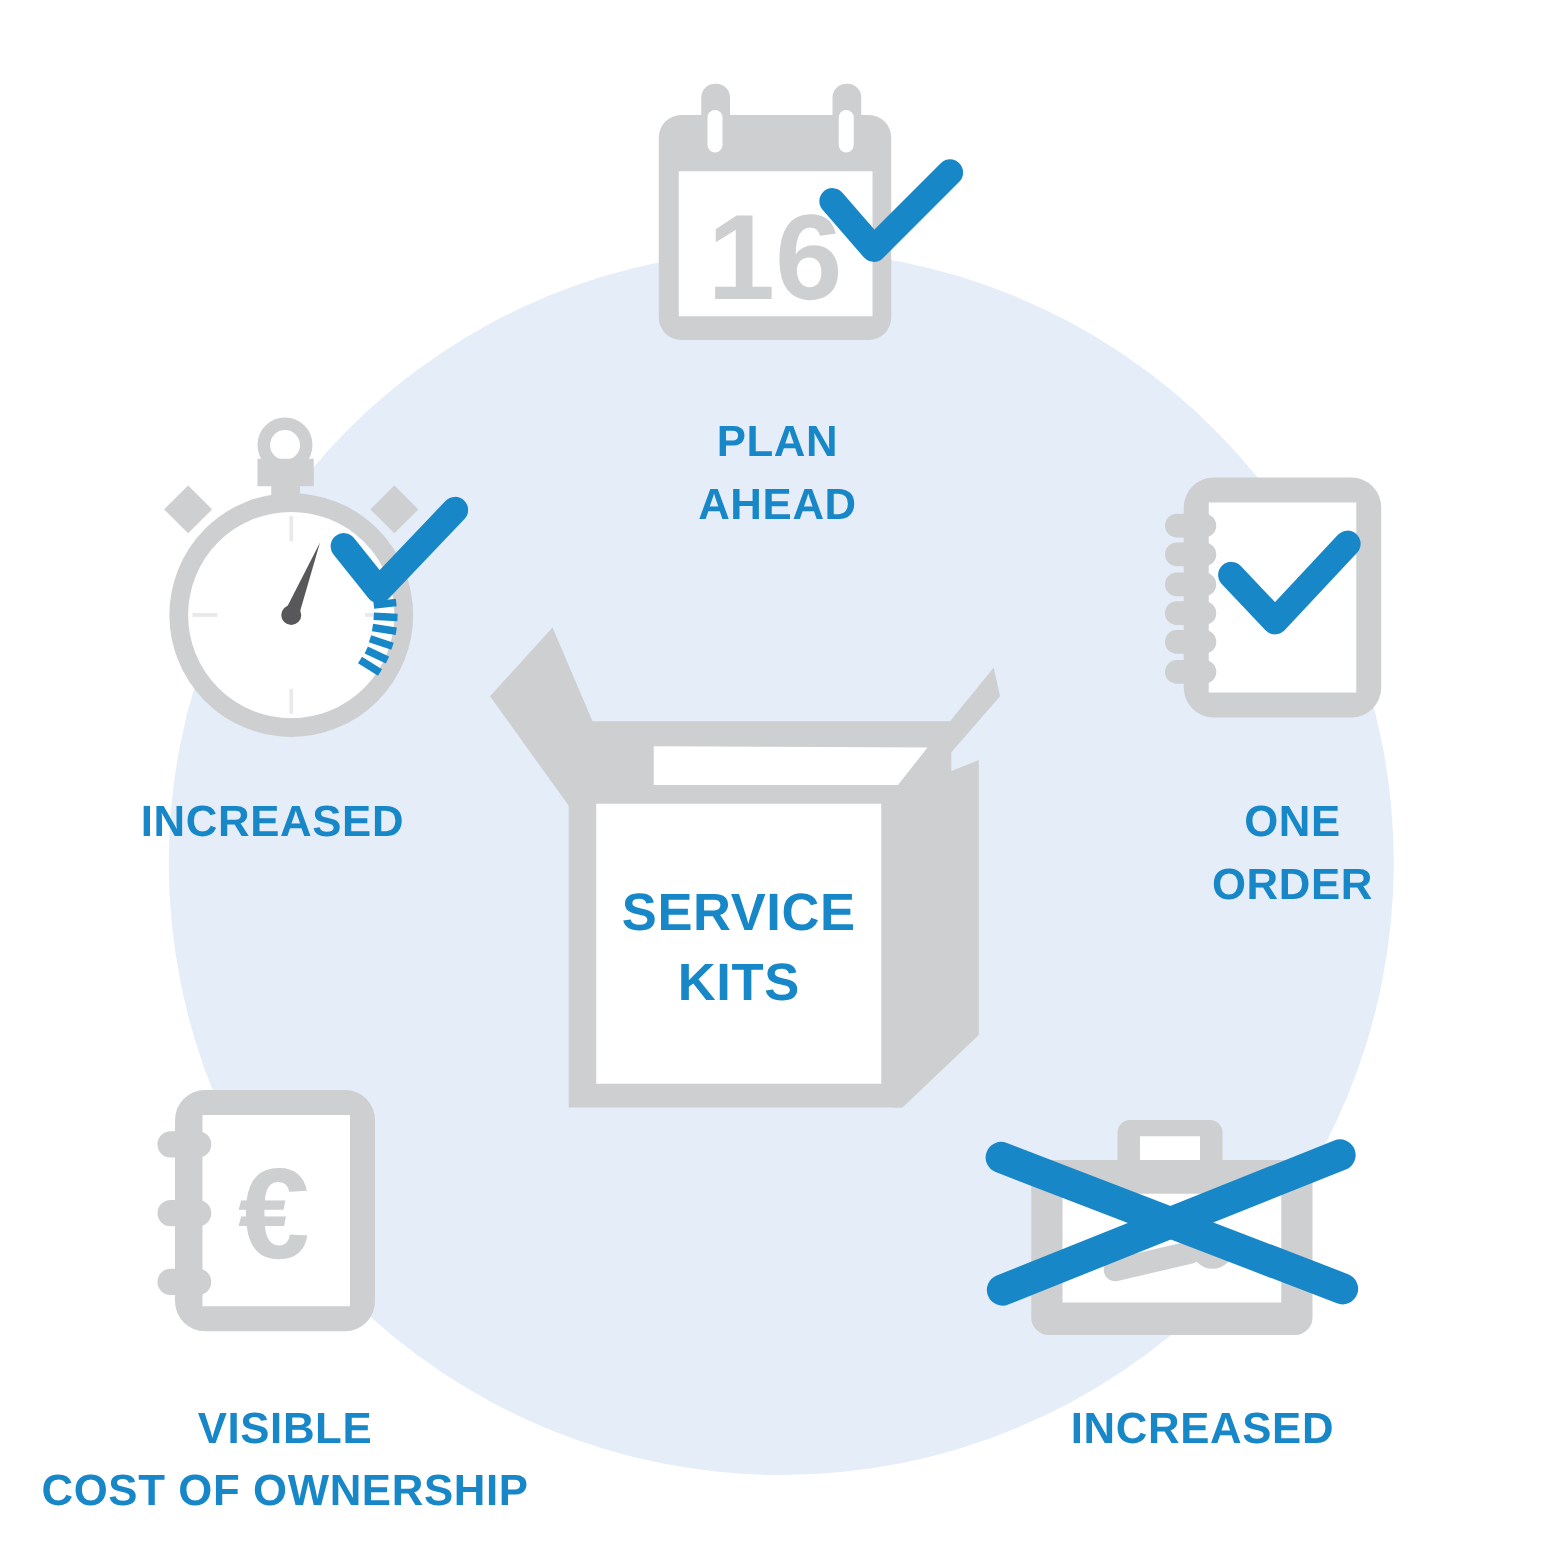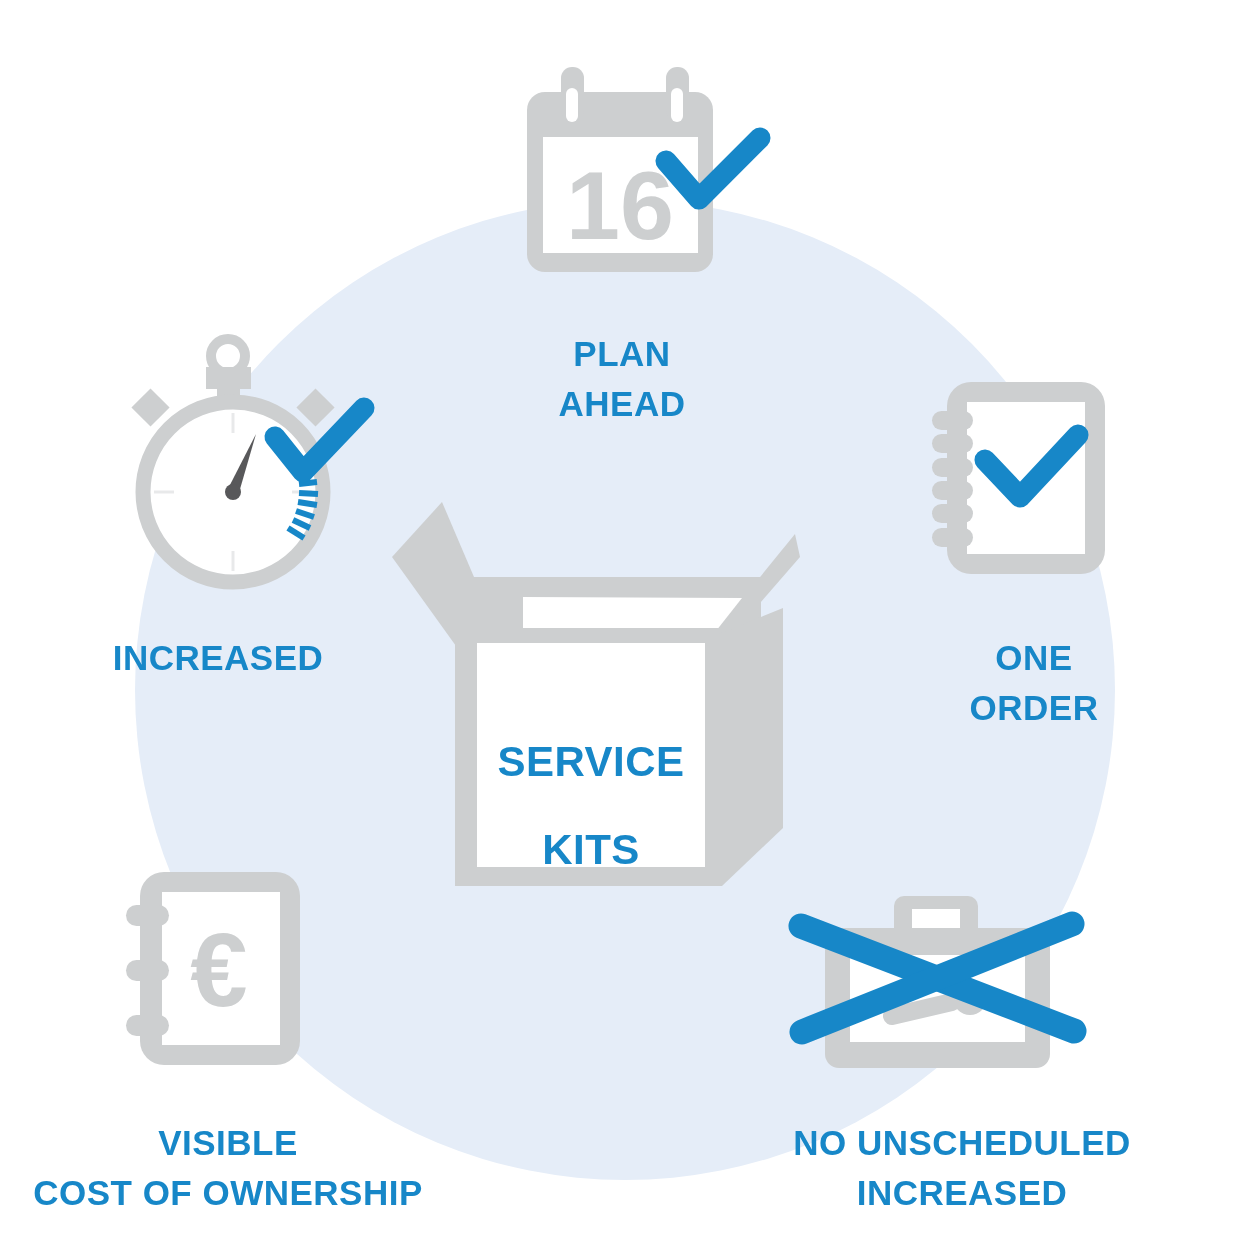--- a/index.html
+++ b/index.html
@@ -11,21 +11,21 @@
   .stage svg{position:absolute;left:0;top:0;}
   .caption{
     position:absolute;text-align:center;color:#1787C8;font-weight:700;
     font-size:35px;line-height:50px;letter-spacing:0.5px;margin-top:36px;
   }
   .caption span{display:block;}
   .box-label{
     position:absolute;left:477px;top:702px;width:228px;text-align:center;
     color:#1787C8;font-weight:700;font-size:42px;line-height:56px;letter-spacing:0.5px;
   }
-  .box-label span{display:block;margin-top:32px;}
+  .box-label span{display:block;}
 </style>
 </head>
 <body>
 
 <div class="stage">
 
   <svg width="1250" height="1250" viewBox="0 0 1250 1250">
 
     <circle cx="625" cy="690" r="490" fill="#E5EDF8"></circle>
 
@@ -123,21 +123,20 @@
     <span>PLAN</span>
     <span>AHEAD</span>
   </div>
 
   <div class="caption" style="left:884px;top:597px;width:300px;">
     <span>ONE</span>
     <span>ORDER</span>
   </div>
 
   <div class="caption" style="left:762px;top:1082px;width:400px;">
-    <span>NO UNSCHEDULED</span>
     <span>INCREASED</span>
   </div>
 
   <div class="caption" style="left:3px;top:1082px;width:450px;">
     <span>VISIBLE</span>
     <span>COST OF OWNERSHIP</span>
   </div>
 
   <div class="caption" style="left:38px;top:597px;width:360px;">
     <span>INCREASED</span>

